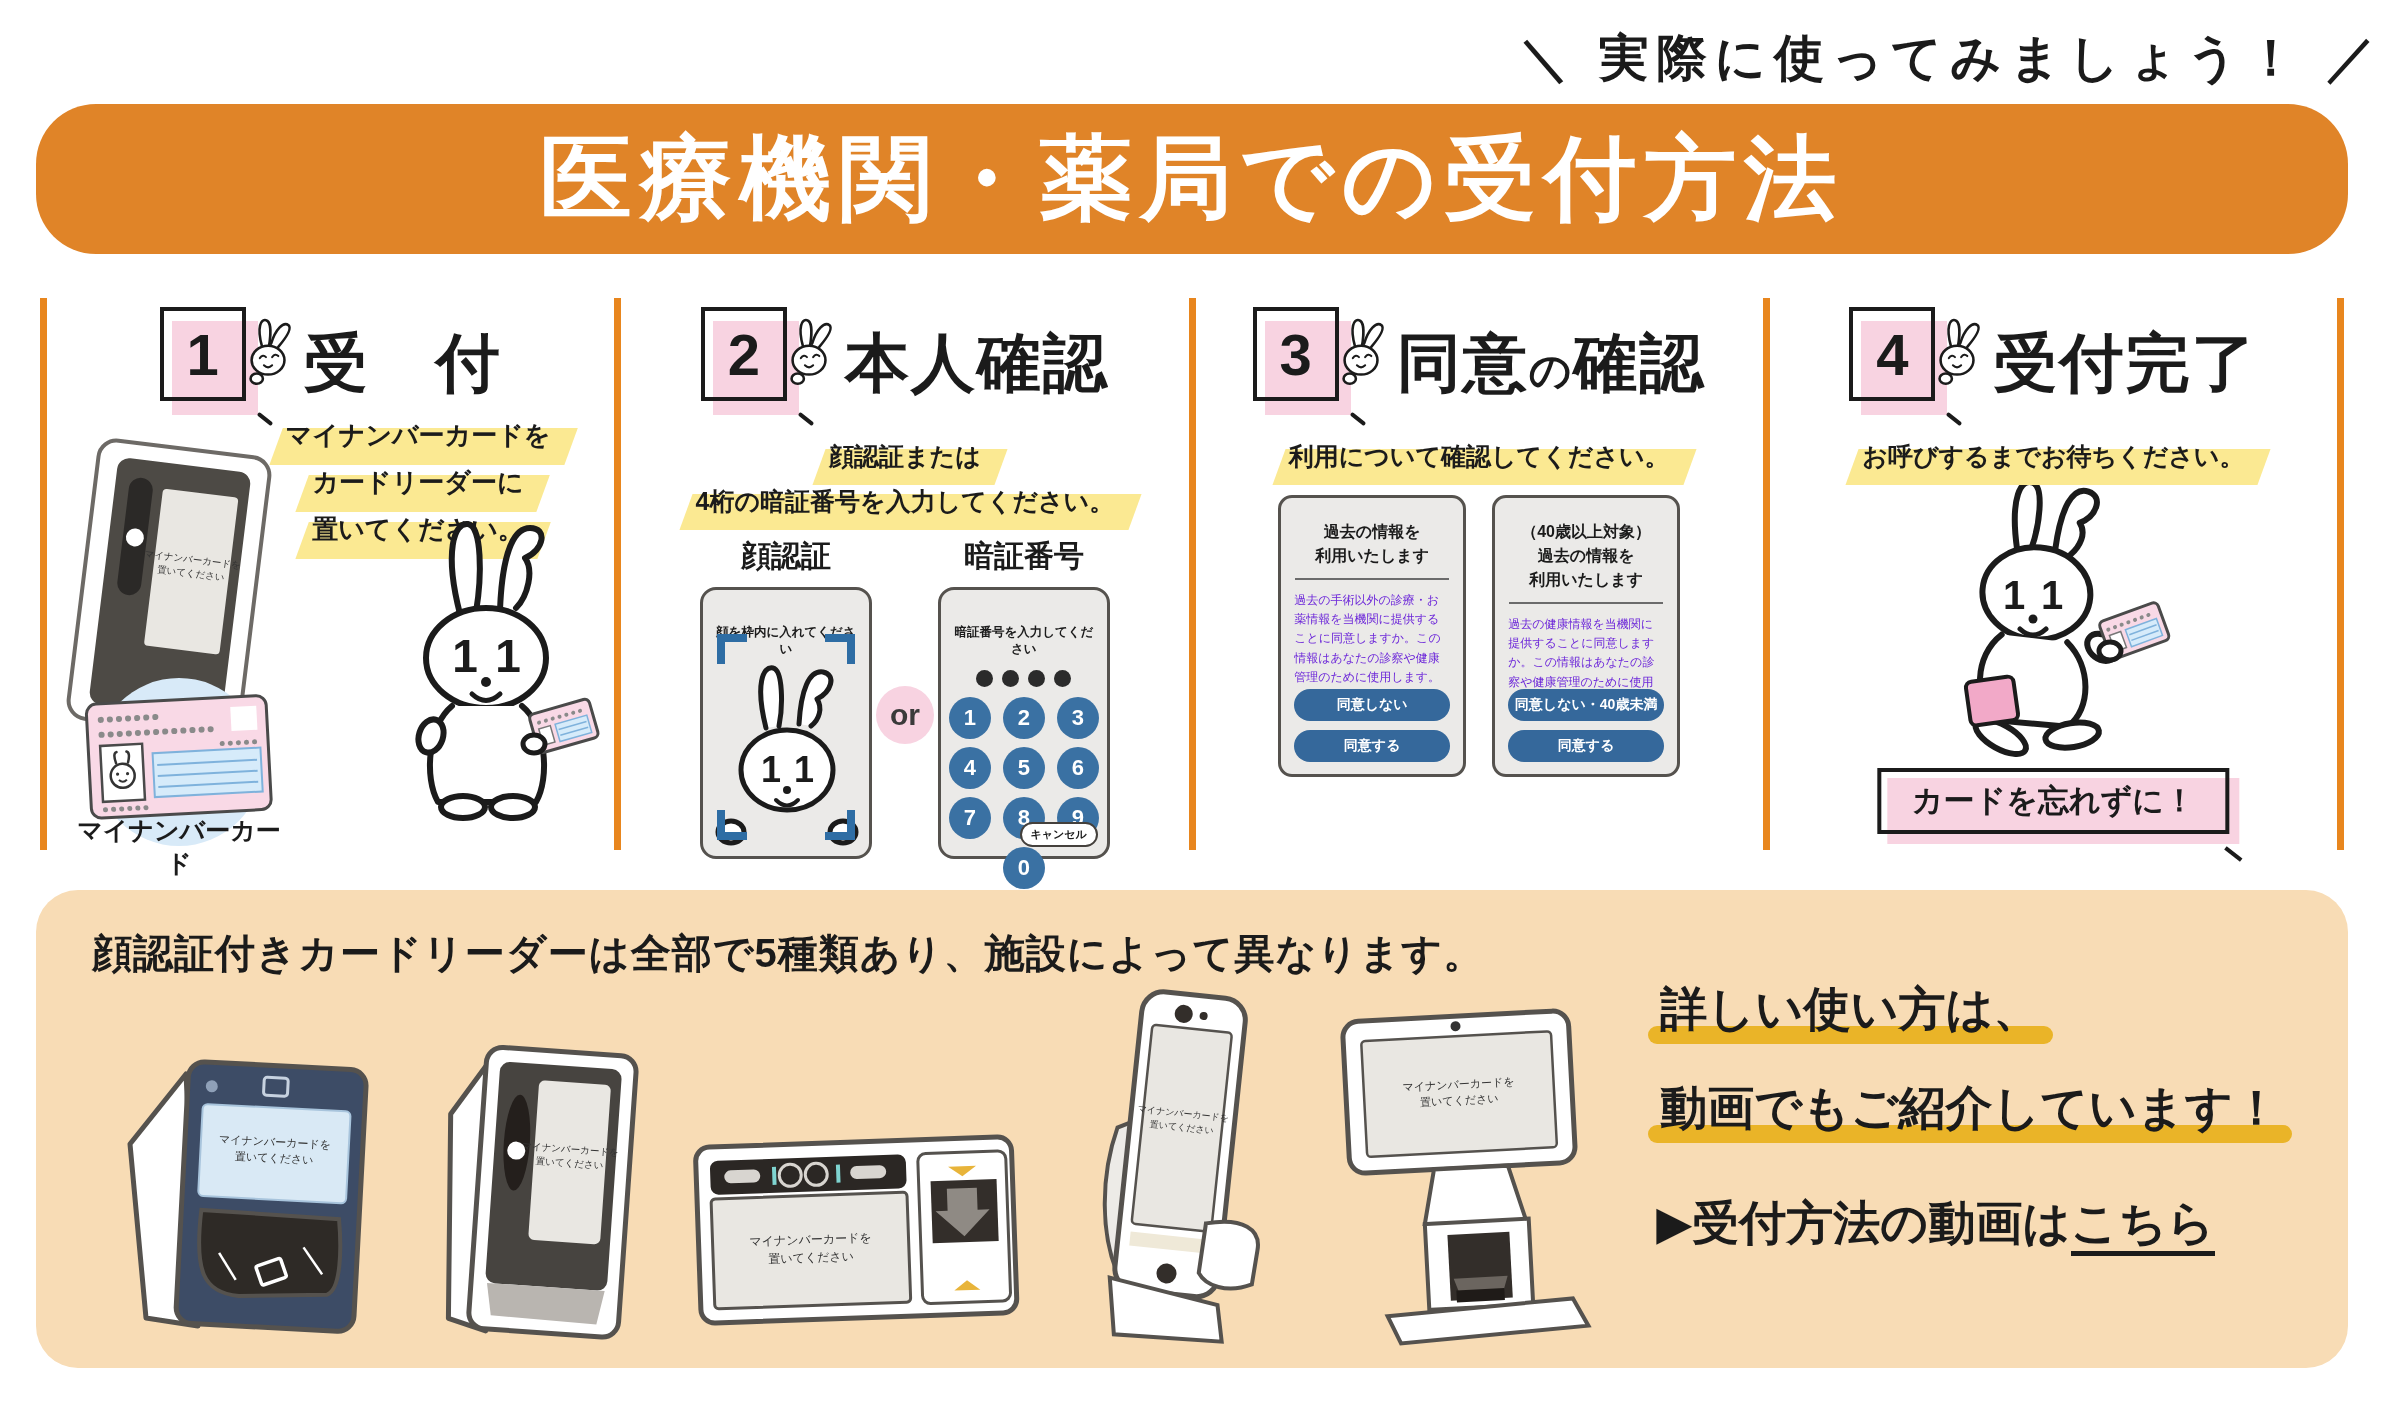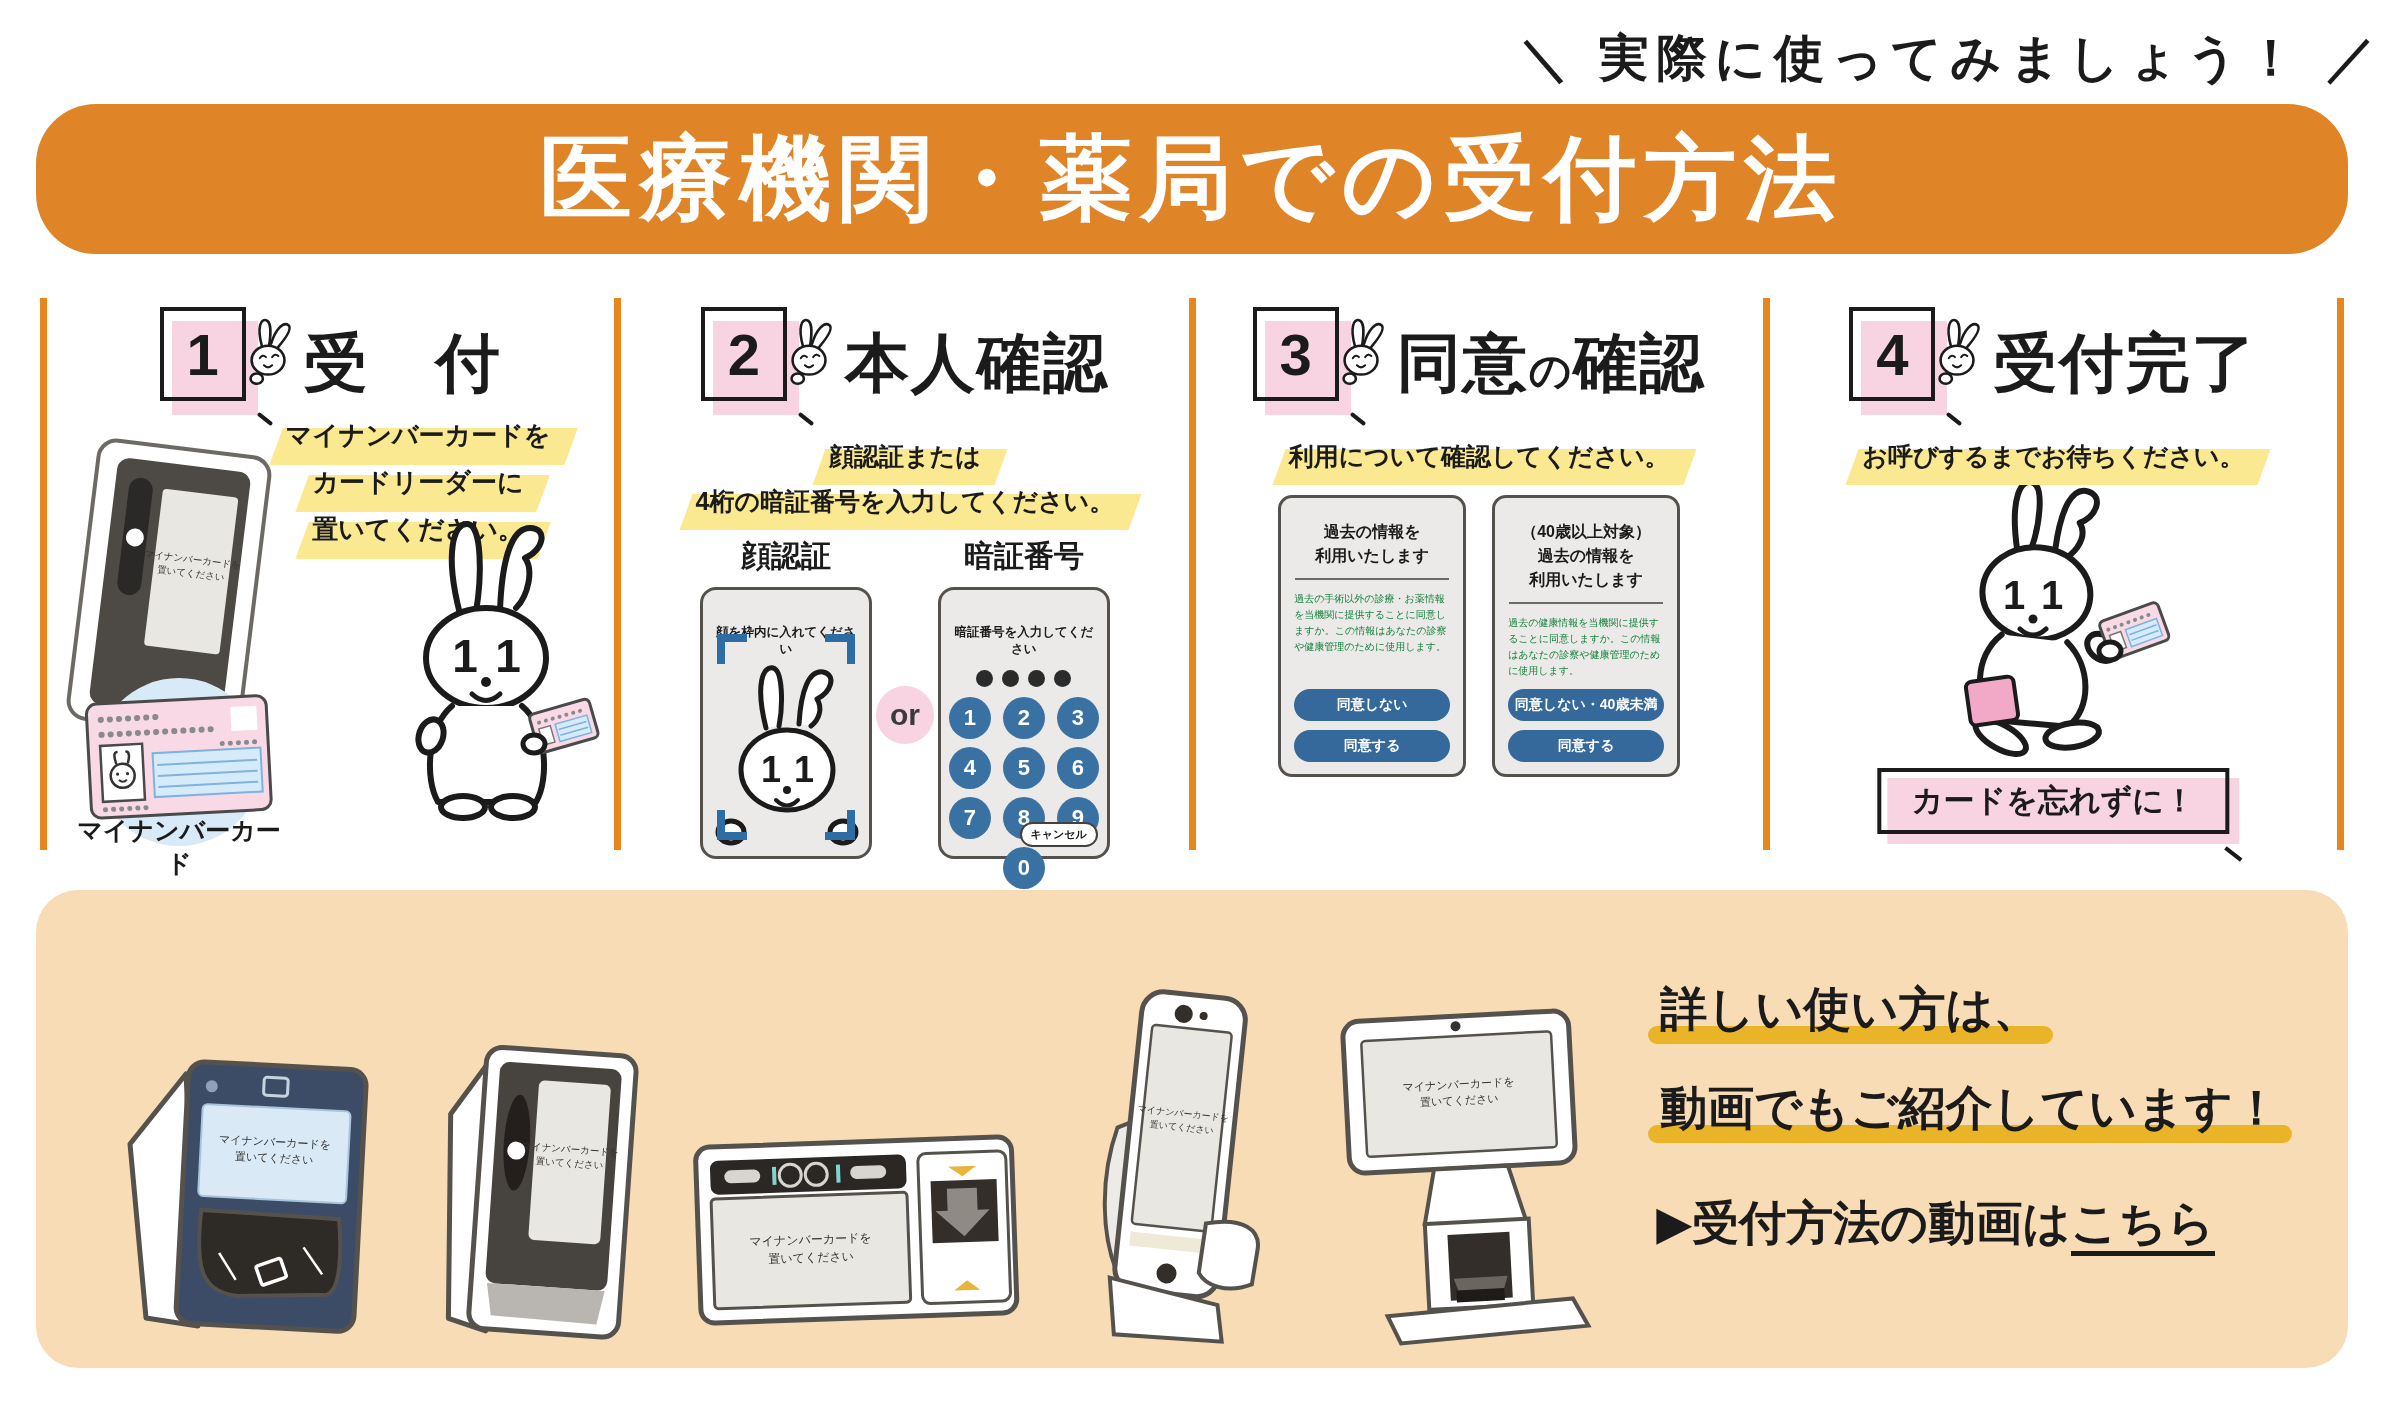--- a/index.html
+++ b/index.html
@@ -62,21 +62,21 @@
     font-size:22px; font-weight:700; display:flex; align-items:center; justify-content:center; }
   .key0 { grid-column:2; }
   .cancel { position:absolute; right:9px; bottom:9px; border:2px solid #44403c; border-radius:14px;
     background:#fff; font-size:11px; font-weight:700; padding:3px 9px; }
 
   .s3-panels { display:flex; justify-content:center; gap:26px; margin-top:16px; }
   .consent { width:188px; height:282px; background:#EBEAE8; border:3px solid #55524E;
     border-radius:14px; padding:22px 13px; position:relative; }
   .c-title { text-align:center; font-size:16px; font-weight:800; line-height:1.5; }
   .c-rule { height:2px; background:#6b6b6b; margin:10px 1px 11px; }
-  .c-body { font-size:10px; line-height:1.6; font-weight:500; color:#15803d; }
+  .c-body { font-size:12px; line-height:1.6; font-weight:500; color:#6d28d9; }
   .c-btns { position:absolute; left:13px; right:13px; bottom:12px; }
   .c-btn { background:#35689B; color:#fff; border-radius:17px; text-align:center;
     font-size:14px; font-weight:700; padding:7px 0; margin-top:9px; white-space:nowrap; }
 
   .s4-rabbit { display:block; margin:4px auto 0; }
   .reminder { position:absolute; left:50%; transform:translateX(-50%); bottom:16px; }
   .rem-bg { position:absolute; left:10px; top:10px; right:-10px; bottom:-10px; background:#F8D3E1; }
   .rem-fg { position:relative; border:4px solid #1b1b1b; padding:8px 30px; font-size:31px;
     font-weight:900; white-space:nowrap; z-index:1; }
   .rem-tick { position:absolute; right:-14px; bottom:-22px; width:20px; height:4px;
@@ -366,20 +366,21 @@
     </svg>
     <div class="reminder">
       <div class="rem-bg"></div>
       <div class="rem-fg">カードを忘れずに！</div>
       <div class="rem-tick"></div>
     </div>
   </div>
 </div>
 
 <div class="bottom">
+  <div class="b-heading">顔認証付きカードリーダーは全部で5種類あり、施設によって異なります。</div>
 
   <div class="readers">
     <svg width="290" height="320" viewBox="0 0 290 320">
       <path d="M36,120 L92,50 L104,302 L52,294 Z" fill="#fff" stroke="#55524E" stroke-width="5" stroke-linejoin="round"></path>
       <g transform="rotate(3 185 175)">
         <rect x="88" y="42" width="178" height="262" rx="16" fill="#3D4C66" stroke="#55524E" stroke-width="5"></rect>
         <circle cx="112" cy="66" r="6" fill="#8fa0b8"></circle>
         <rect x="164" y="54" width="24" height="18" rx="3" fill="none" stroke="#c7d2e0" stroke-width="3"></rect>
         <rect x="104" y="84" width="148" height="92" rx="5" fill="#D9E9F5" stroke="#a8c4dc" stroke-width="2"></rect>
         <text x="178" y="122" font-size="11" text-anchor="middle" class="scr-txt">マイナンバーカードを</text>

